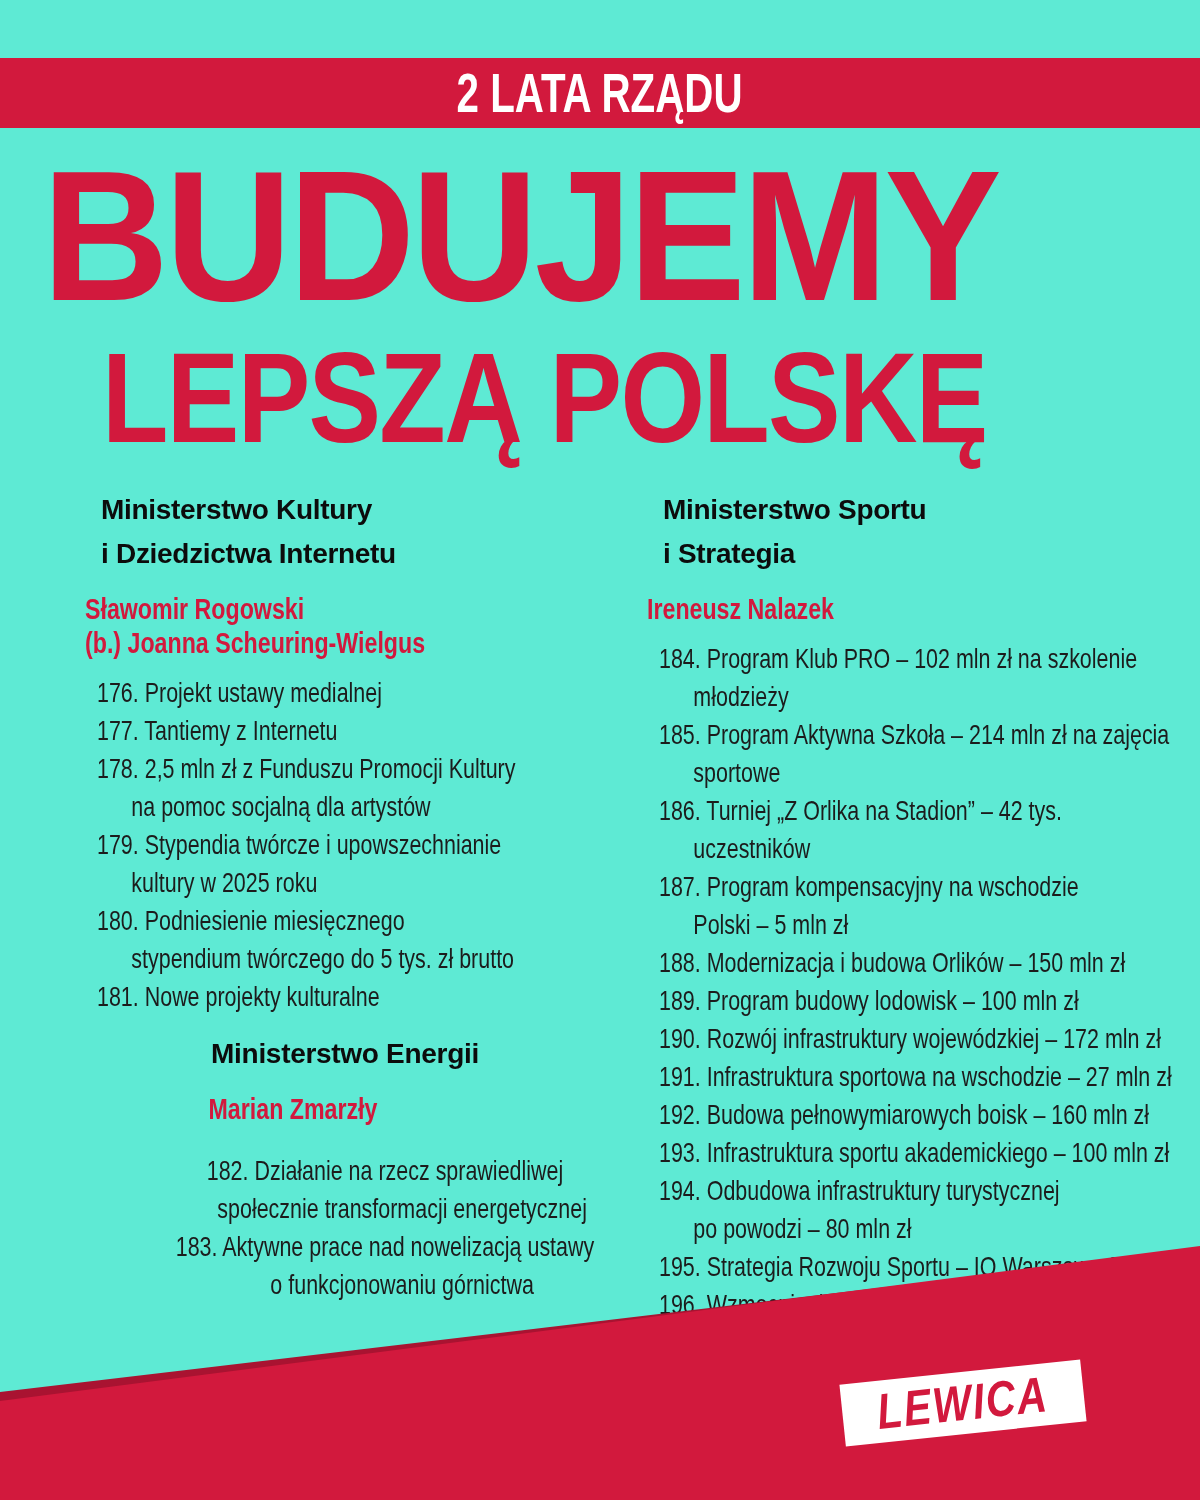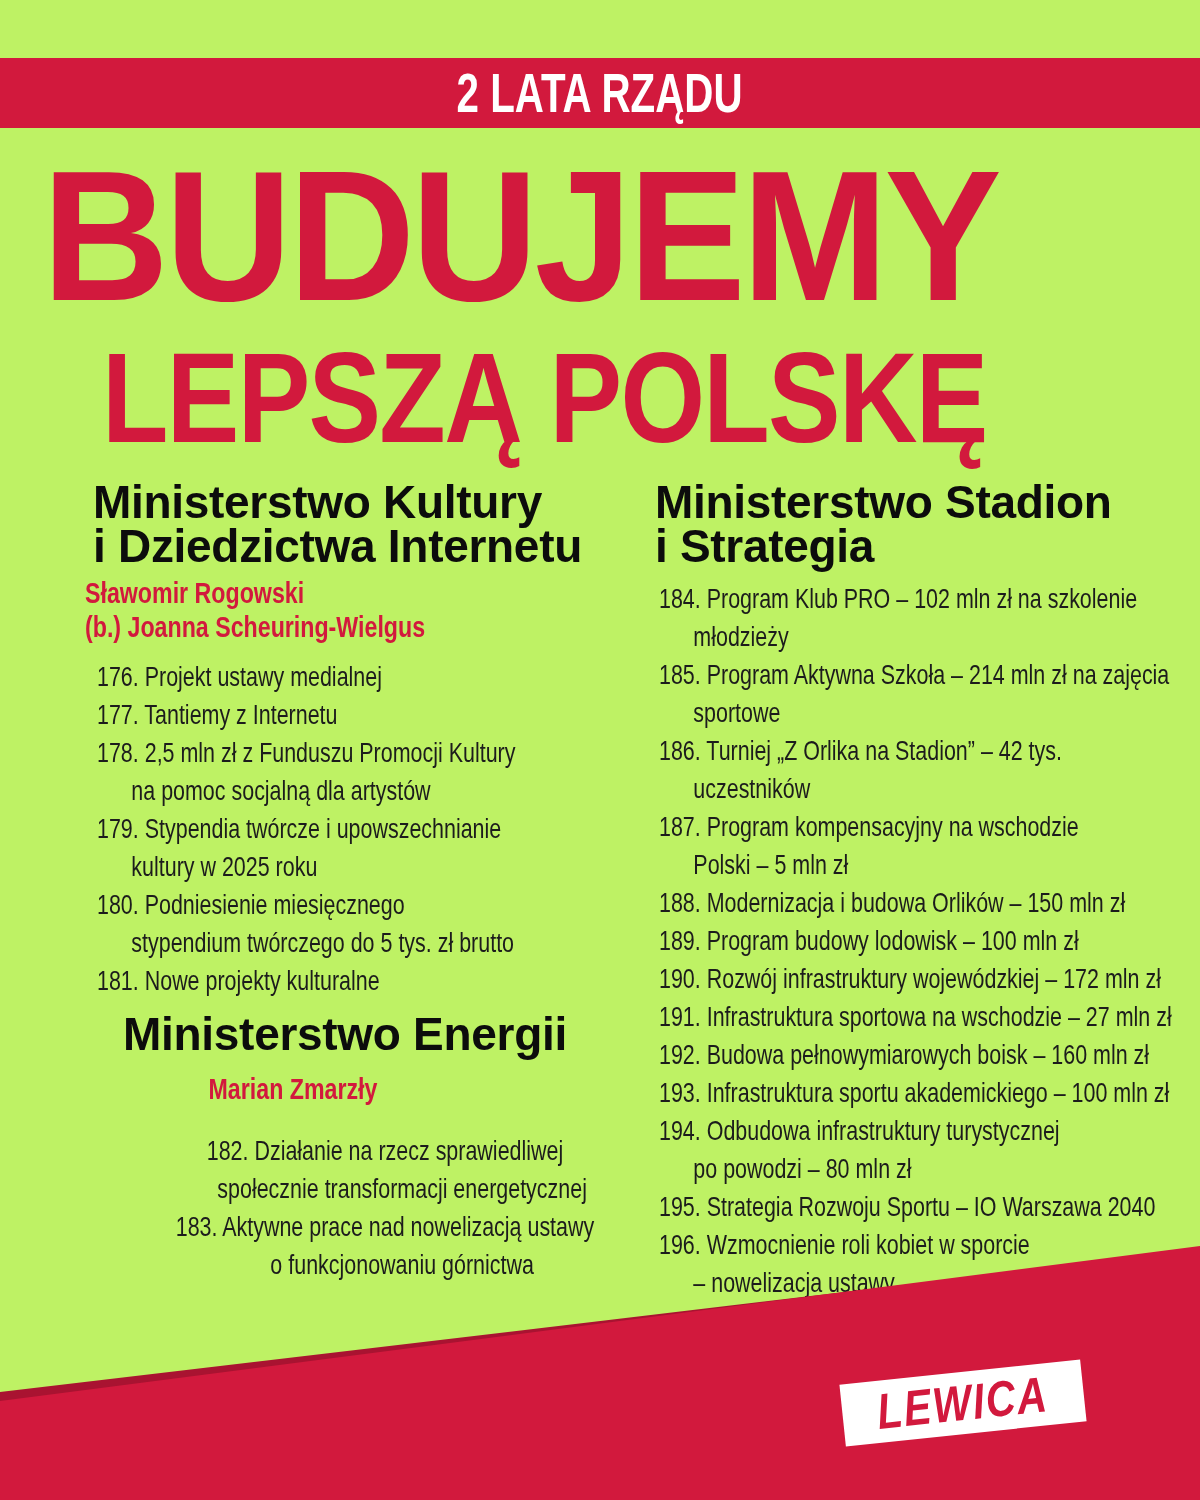--- a/index.html
+++ b/index.html
@@ -1,18 +1,18 @@
 <!DOCTYPE html>
 <html lang="pl"><head>
 <meta charset="utf-8">
 <style>
   html,body{margin:0;padding:0;background:#e9e9e9;}
   .poster{
     position:relative;width:1200px;height:1500px;margin:0 auto;
-    background:#bef264;overflow:hidden;
+    background:#5eead4;overflow:hidden;
     font-family:"Liberation Sans",sans-serif;
   }
   
   .topbar{
     position:absolute;top:58px;left:0;width:1200px;height:70px;
     background:#d2193d;display:flex;align-items:center;justify-content:center;
   }
   .topbar-text{
     color:#ffffff;font-weight:bold;font-size:56px;line-height:70px;
     letter-spacing:0px;transform:scaleX(0.72);transform-origin:50% 50%;
@@ -32,21 +32,21 @@
     transform:scaleX(0.85);transform-origin:50% 50%;white-space:nowrap;
     margin-top:0px;
   }
   
   .content{
     position:absolute;top:472px;left:85px;width:1085px;
     display:flex;gap:42px;align-items:flex-start;
   }
   .col{width:520px;flex:0 0 auto;}
   .m-head{
-    margin:8px;font-size:46px;line-height:44px;font-weight:bold;
+    margin:16px;font-size:28px;line-height:44px;font-weight:bold;
     color:#0c0c0c;letter-spacing:-0.3px;
   }
   .hl{display:block;}
   .names{margin:4px 0 14px 0;}
   .name{
     color:#d2193d;font-weight:bold;font-size:29px;line-height:34px;
     transform:scaleX(0.80);transform-origin:0 50%;white-space:nowrap;
   }
   .items{margin:12px;}
   .item{
@@ -143,23 +143,27 @@
 o funkcjonowaniu górnictwa</div>
           </div>
       </section>
 
     </div>
 
     <div class="col col-right">
 
       <section class="ministry">
         <h2 class="m-head">
-          <span class="hl">Ministerstwo Stadion</span>
+          <span class="hl">Ministerstwo Sportu</span>
           <span class="hl">i Strategia</span>
         </h2>
+        <div class="names">
+          <div class="name">Ireneusz Nalazek</div>
+          <div class="name"></div>
+        </div>
         <div class="items">
 
             <div class="item">184. Program Klub PRO – 102 mln zł na szkolenie
 młodzieży</div>
 
             <div class="item">185. Program Aktywna Szkoła – 214 mln zł na zajęcia
 sportowe</div>
 
             <div class="item">186. Turniej „Z Orlika na Stadion” – 42 tys.
 uczestników</div>

